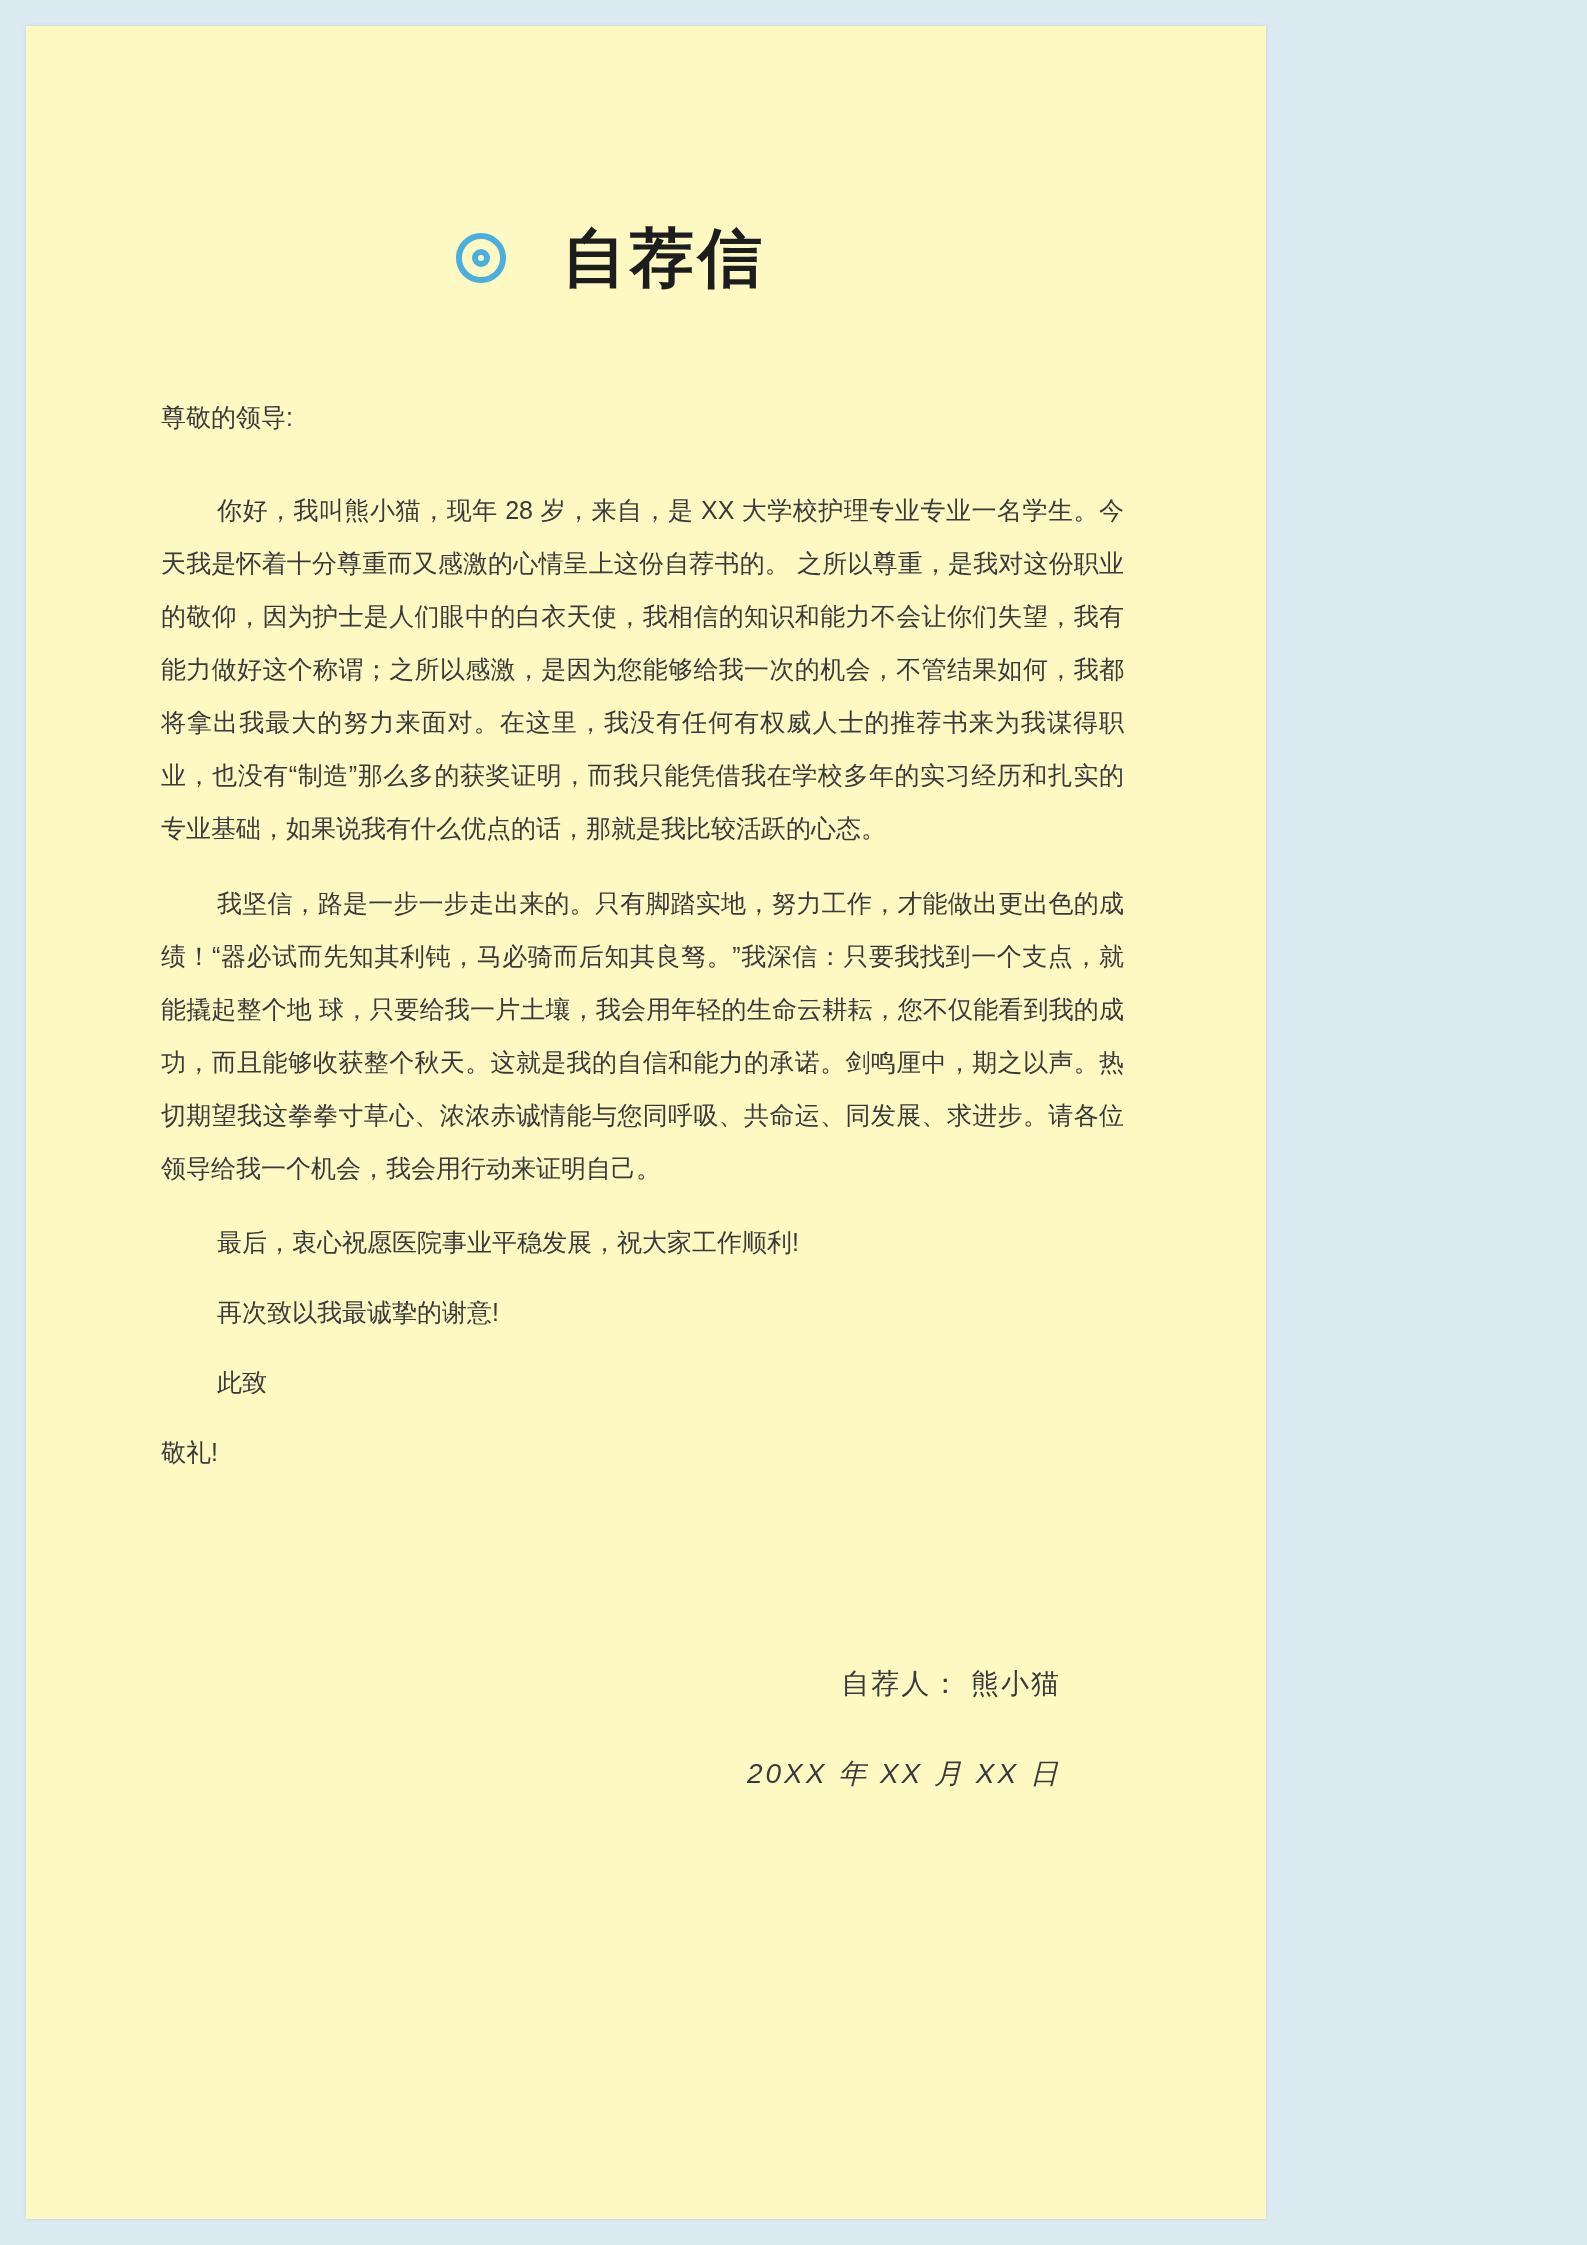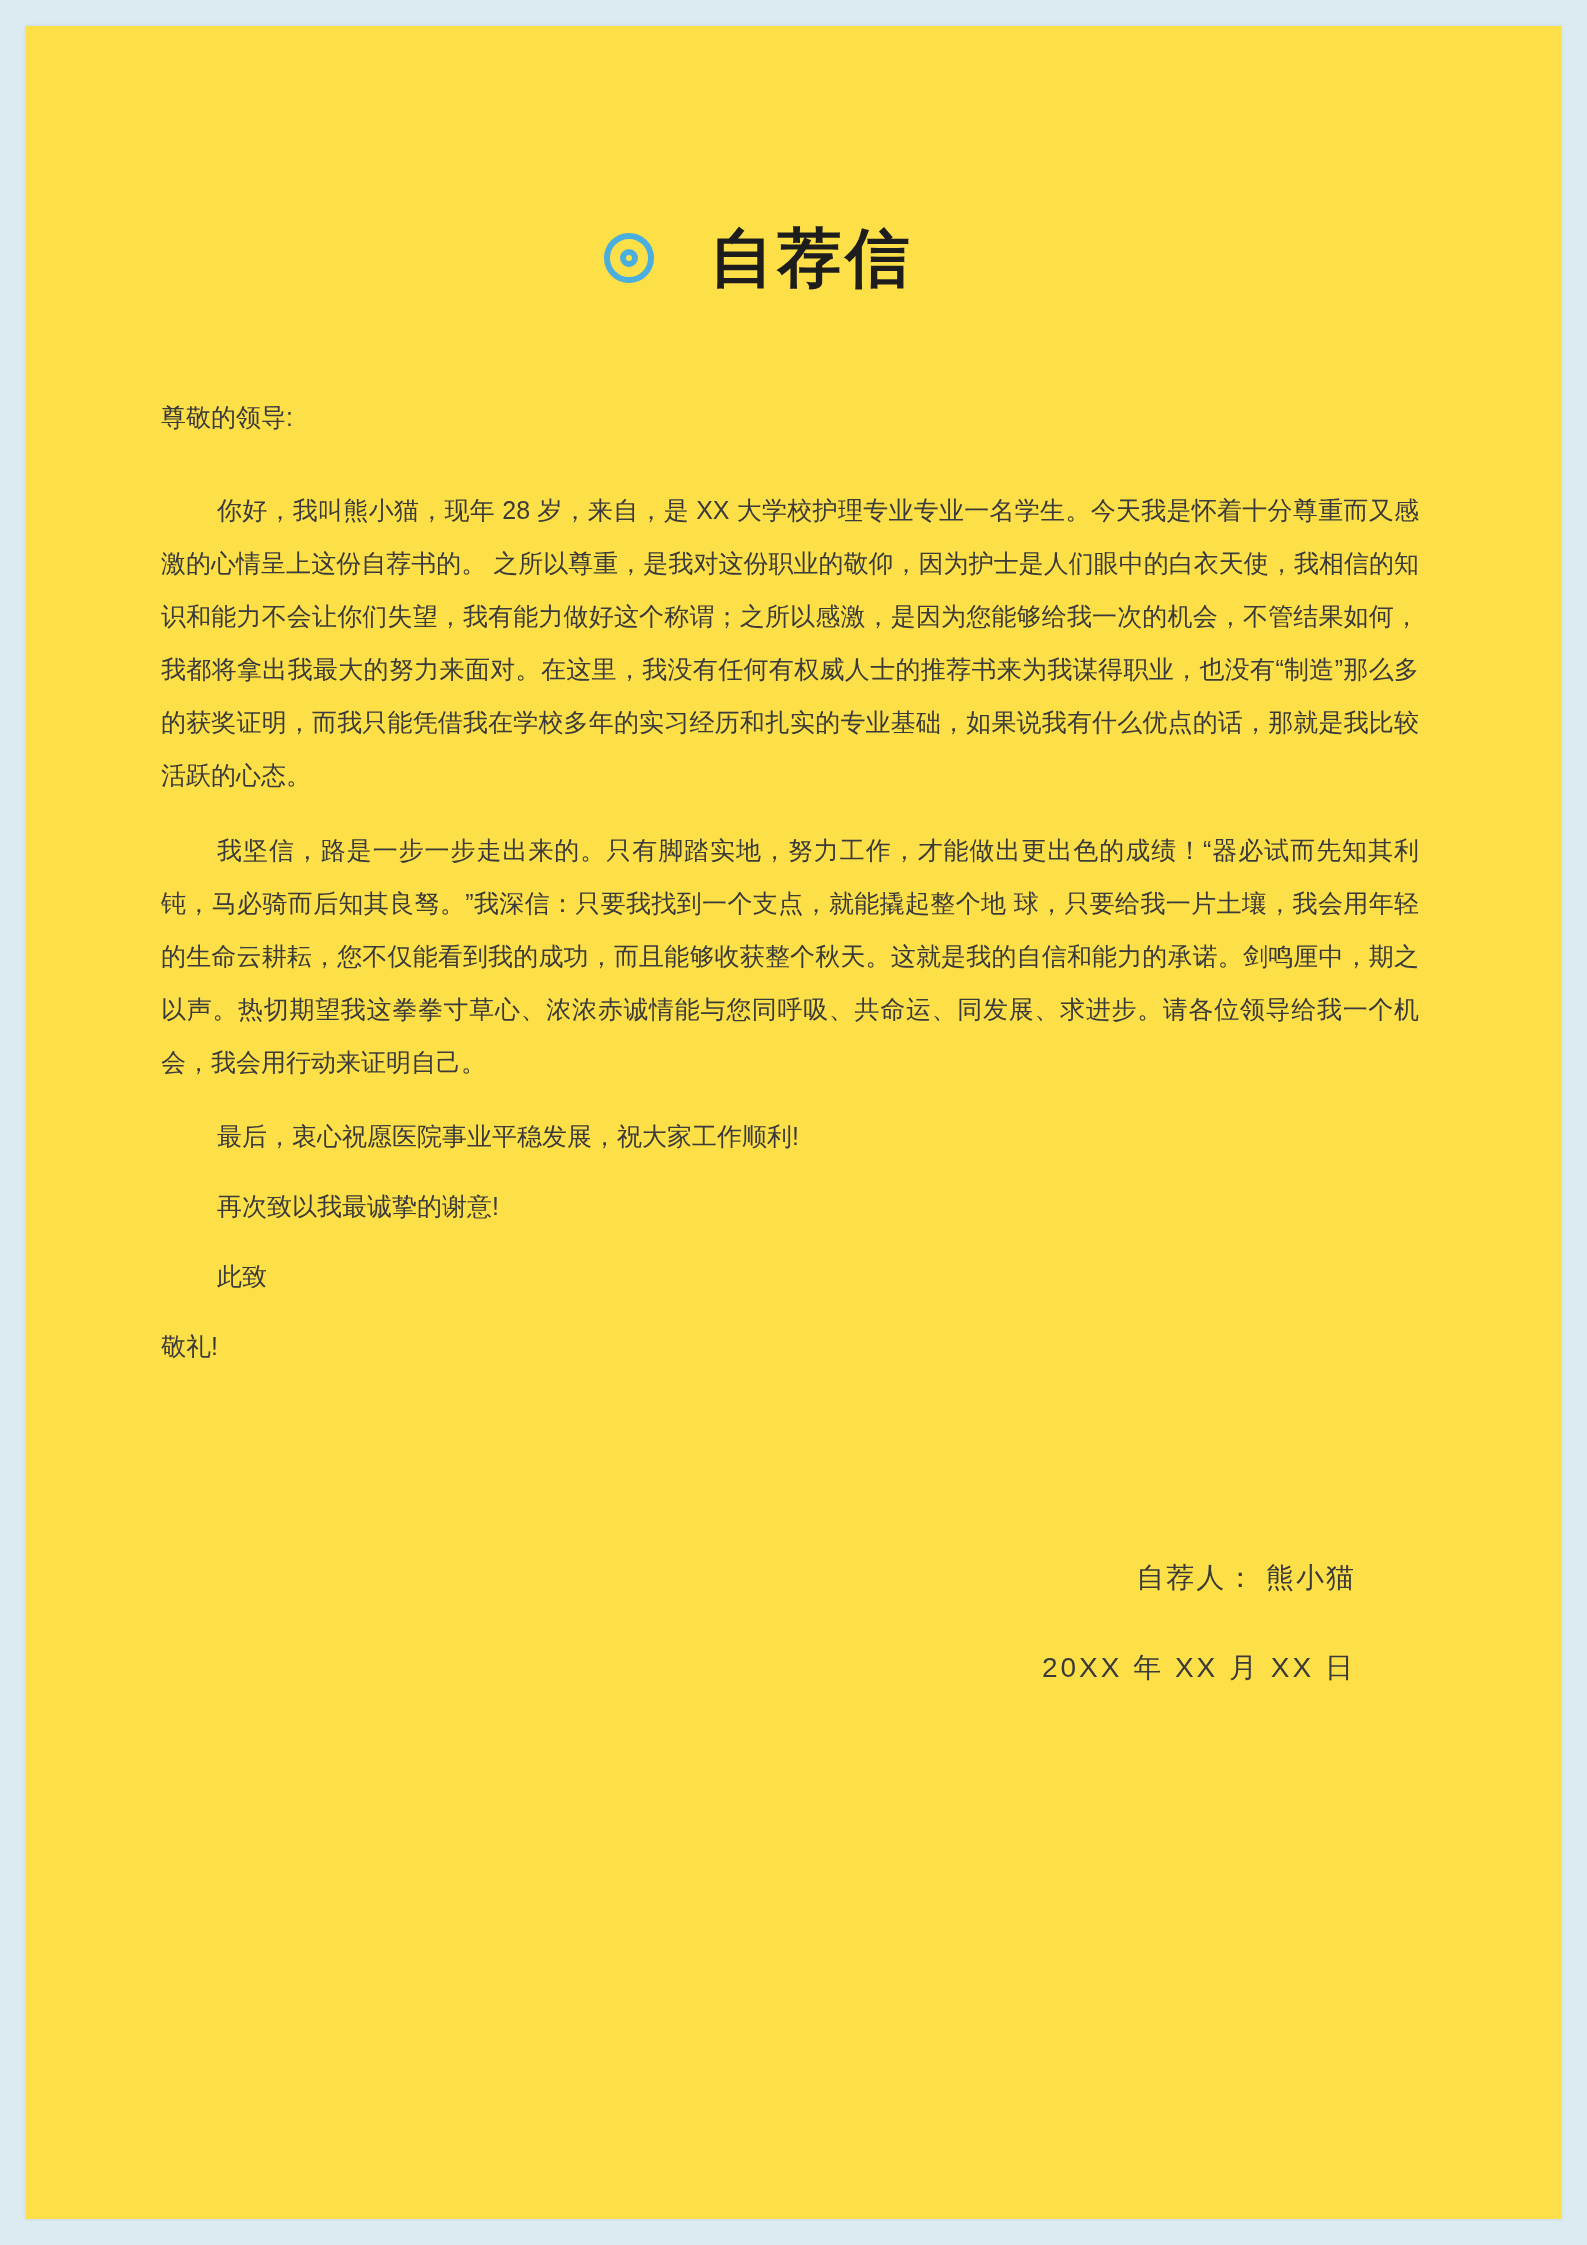--- a/index.html
+++ b/index.html
@@ -11,23 +11,23 @@
     height: 2245px;
     background: #dceaf1;
     font-family: "Liberation Sans", "DejaVu Sans", sans-serif;
     overflow: hidden;
   }
 
   .page-frame {
     position: absolute;
     left: 26px;
     top: 26px;
-    width: 1535px;
+    width: 1240px;
     height: 2193px;
-    background: #fde047;
+    background: #fef9c3;
     box-shadow: 0 0 3px rgba(120,150,165,0.30);
   }
 
   .doc-inner {
     position: absolute;
     left: 0;
     top: 0;
     right: 0;
     bottom: 0;
     padding: 0 135px;
@@ -126,20 +126,21 @@
   .sign-line {
     font-size: 28px;
     line-height: 1.2;
     color: #3a3a3a;
     margin: 0 0 56px 0;
     letter-spacing: 2px;
   }
   .sign-line.date {
     margin-bottom: 1px;
     letter-spacing: 3px;
+    font-style: italic;
   }
 </style>
 </head>
 <body>
 
 <div class="page-frame">
   <div class="doc-inner">
 
     <div class="title-row">
       <span class="bullseye-icon"></span>

